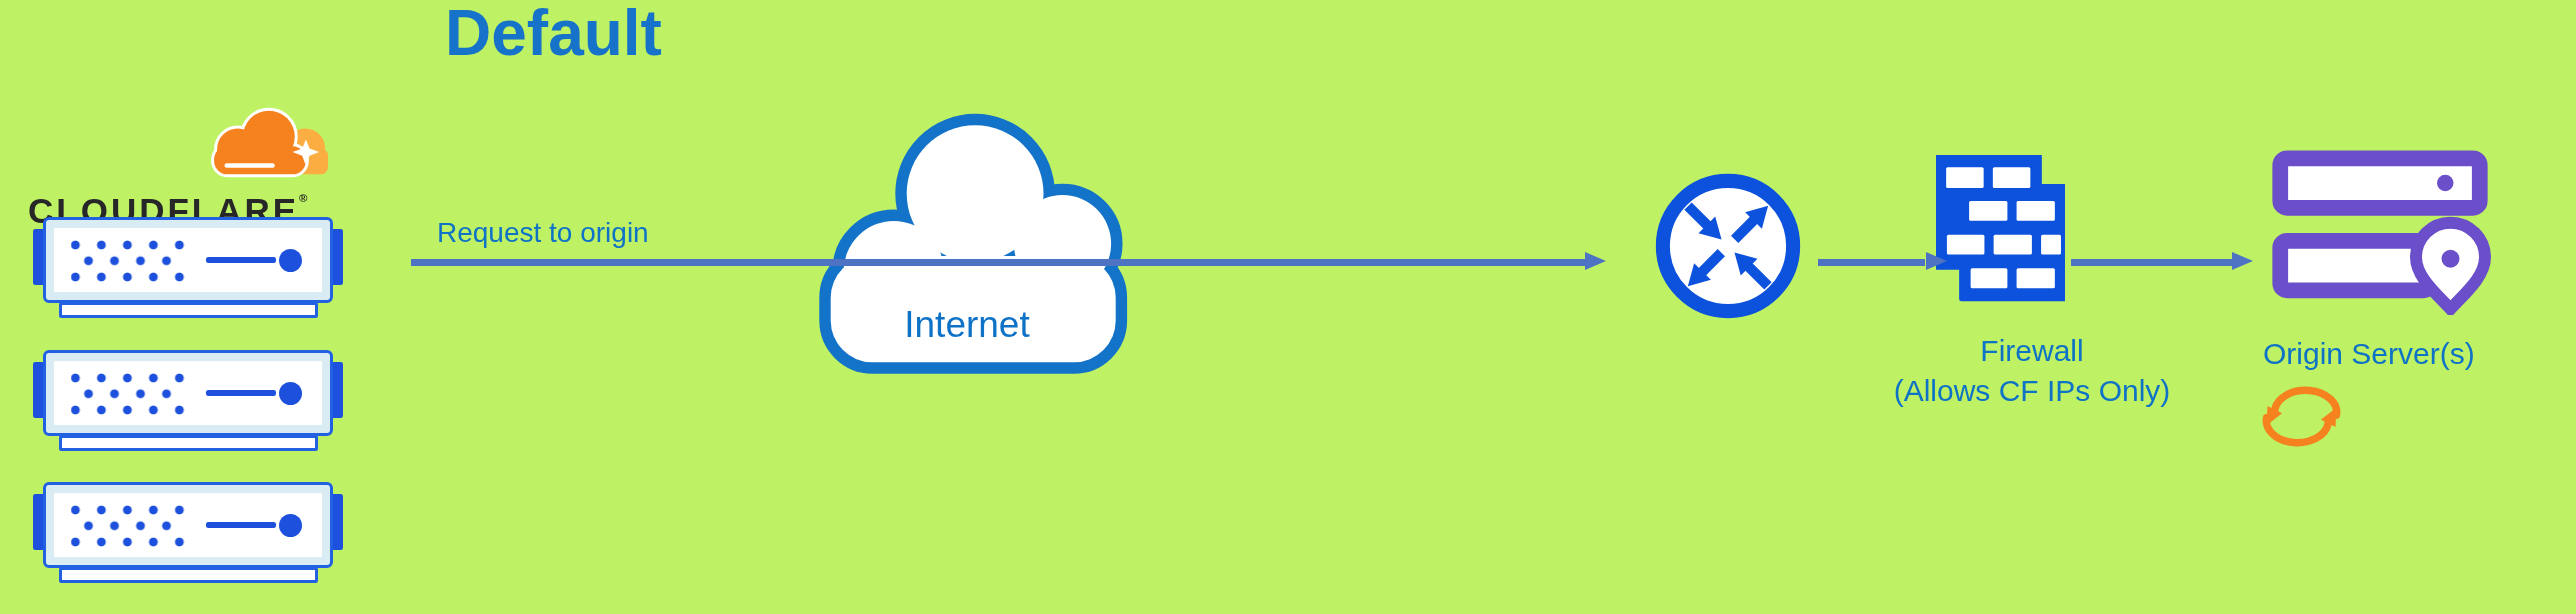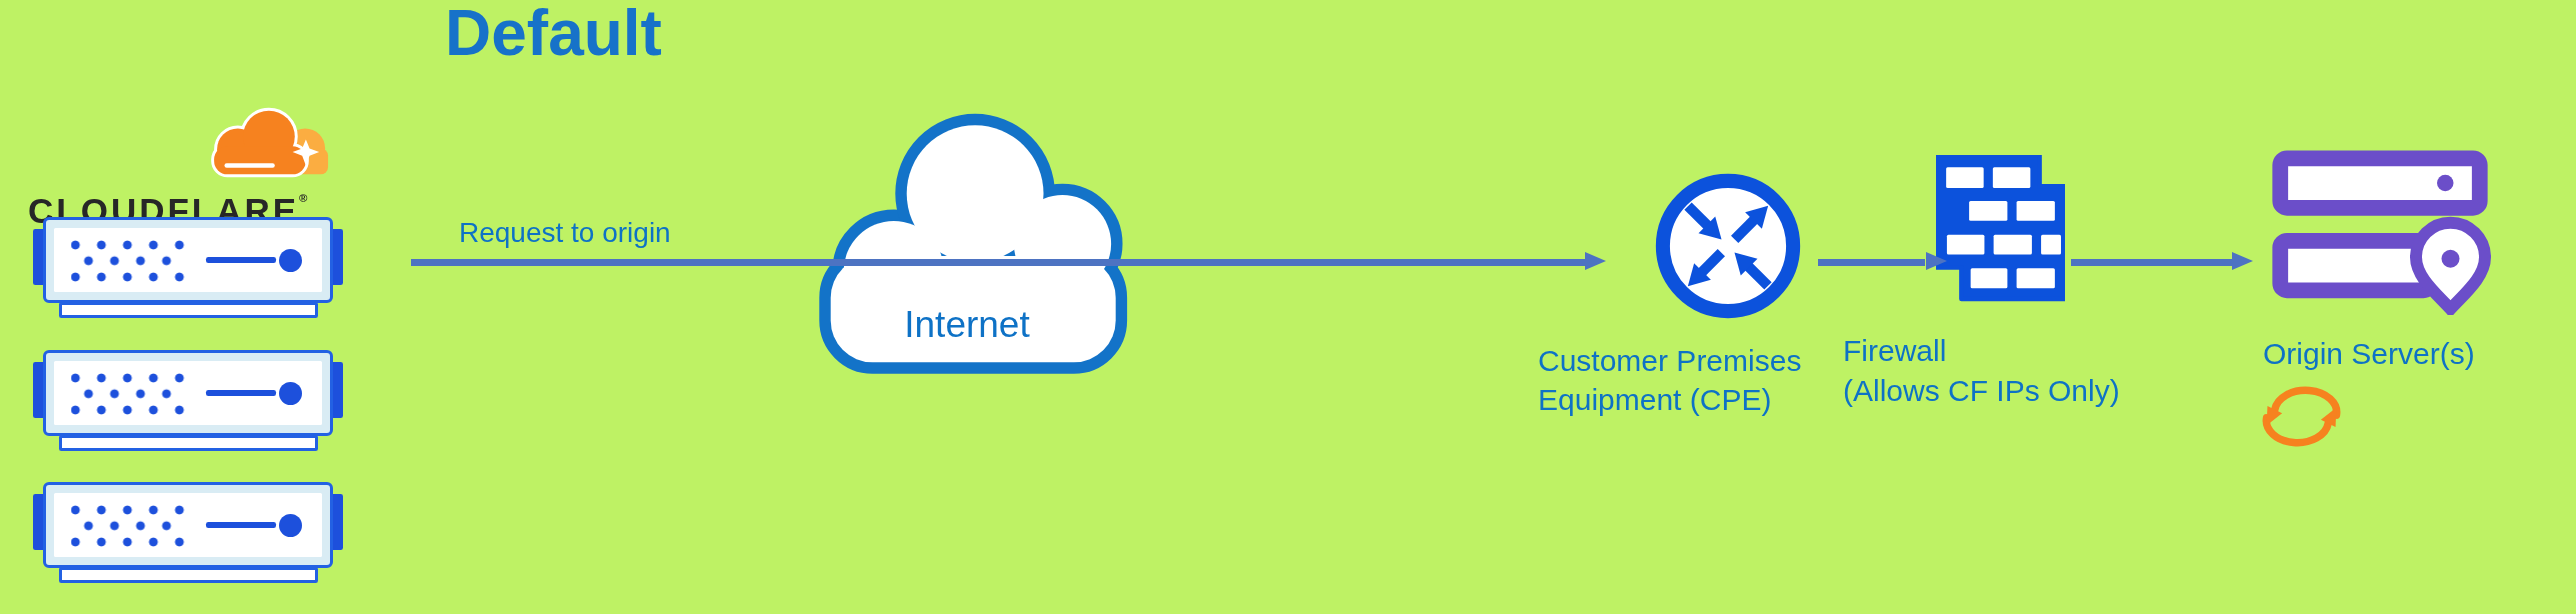--- a/index.html
+++ b/index.html
@@ -108,21 +108,21 @@
     <div class="srv-base"></div>
     <div class="srv-body">
       <div class="srv-panel">
         <div class="srv-dots"></div>
         <div class="srv-dash"></div>
         <div class="srv-led"></div>
       </div>
     </div>
   </div>
 
-  <div class="abs lbl" style="left:459px; top:213px; font-size:28px;">Request to origin</div>
+  <div class="abs lbl" style="left:437px; top:213px; font-size:28px;">Request to origin</div>
 
   <svg style="left:804px; top:110px; z-index:1;" width="327" height="266" viewBox="0 0 430 350">
     <g fill="#ffffff" stroke="#1373C8" stroke-width="30">
       <circle cx="118" cy="212" r="66"></circle>
       <circle cx="225" cy="110" r="90"></circle>
       <circle cx="340" cy="176" r="64"></circle>
       <rect x="35" y="192" width="375" height="140" rx="55"></rect>
     </g>
     <g fill="#ffffff">
       <circle cx="118" cy="212" r="66"></circle>
@@ -142,41 +142,39 @@
         <rect x="0" y="-7" width="38" height="14"></rect>
         <polygon points="36,-16 64,0 36,16"></polygon>
       </g>
     </defs>
     <circle cx="100" cy="100" r="88" fill="#fff" stroke="#0C52DC" stroke-width="19"></circle>
     <use href="#cfarrow" transform="translate(46,46) rotate(45)"></use>
     <use href="#cfarrow" transform="translate(109,91) rotate(-45)"></use>
     <use href="#cfarrow" transform="translate(91,109) rotate(135)"></use>
     <use href="#cfarrow" transform="translate(154,154) rotate(-135)"></use>
   </svg>
-  <div class="abs lbl" style="left:1538px; top:341px;">Customer Premises
-Equipment (CPE)</div>
 
   <div class="aline" style="left:1818px; top:259px; width:107px;"></div>
   <div class="ahead" style="left:1926px; top:252px;"></div>
 
   <svg style="left:1936px; top:155px;" width="129" height="147" viewBox="0 0 168 192">
     <path d="M0,0 H135 V41 H168 V188 H33 V147 H0 Z" fill="#0C52DC" stroke="#0C52DC" stroke-width="6" stroke-linejoin="round"></path>
     <g fill="#ffffff">
       <rect x="13" y="16" width="49" height="27" rx="2"></rect>
       <rect x="74" y="16" width="49" height="27" rx="2"></rect>
       <rect x="43" y="60" width="50" height="26" rx="2"></rect>
       <rect x="105" y="60" width="50" height="26" rx="2"></rect>
       <rect x="14" y="104" width="49" height="26" rx="2"></rect>
       <rect x="75" y="104" width="50" height="26" rx="2"></rect>
       <rect x="137" y="104" width="26" height="26" rx="2"></rect>
       <rect x="45" y="148" width="48" height="26" rx="2"></rect>
       <rect x="105" y="148" width="50" height="26" rx="2"></rect>
     </g>
   </svg>
-  <div class="abs lbl" style="left:1843px; top:331px; width:378px; line-height:40px;">Firewall
+  <div class="abs lbl" style="left:1843px; top:331px; width:378px; text-align:center; line-height:40px;">Firewall
 (Allows CF IPs Only)</div>
 
   <div class="aline" style="left:2071px; top:259px; width:161px;"></div>
   <div class="ahead" style="left:2232px; top:252px;"></div>
 
   <svg style="left:2272px; top:150px;" width="219" height="165" viewBox="0 0 292 220">
     <rect x="11" y="11" width="266" height="66" rx="9" fill="#fff" stroke="#6B4EC9" stroke-width="21"></rect>
     <circle cx="231" cy="44" r="11" fill="#6B4EC9"></circle>
     <rect x="11" y="121" width="200" height="66" rx="9" fill="#fff" stroke="#6B4EC9" stroke-width="21"></rect>
     <path d="M238,97 a46,46 0 0 1 46,46 c0,27 -29,50 -46,69 c-17,-19 -46,-42 -46,-69 a46,46 0 0 1 46,-46 Z" fill="#fff" stroke="#6B4EC9" stroke-width="16"></path>

